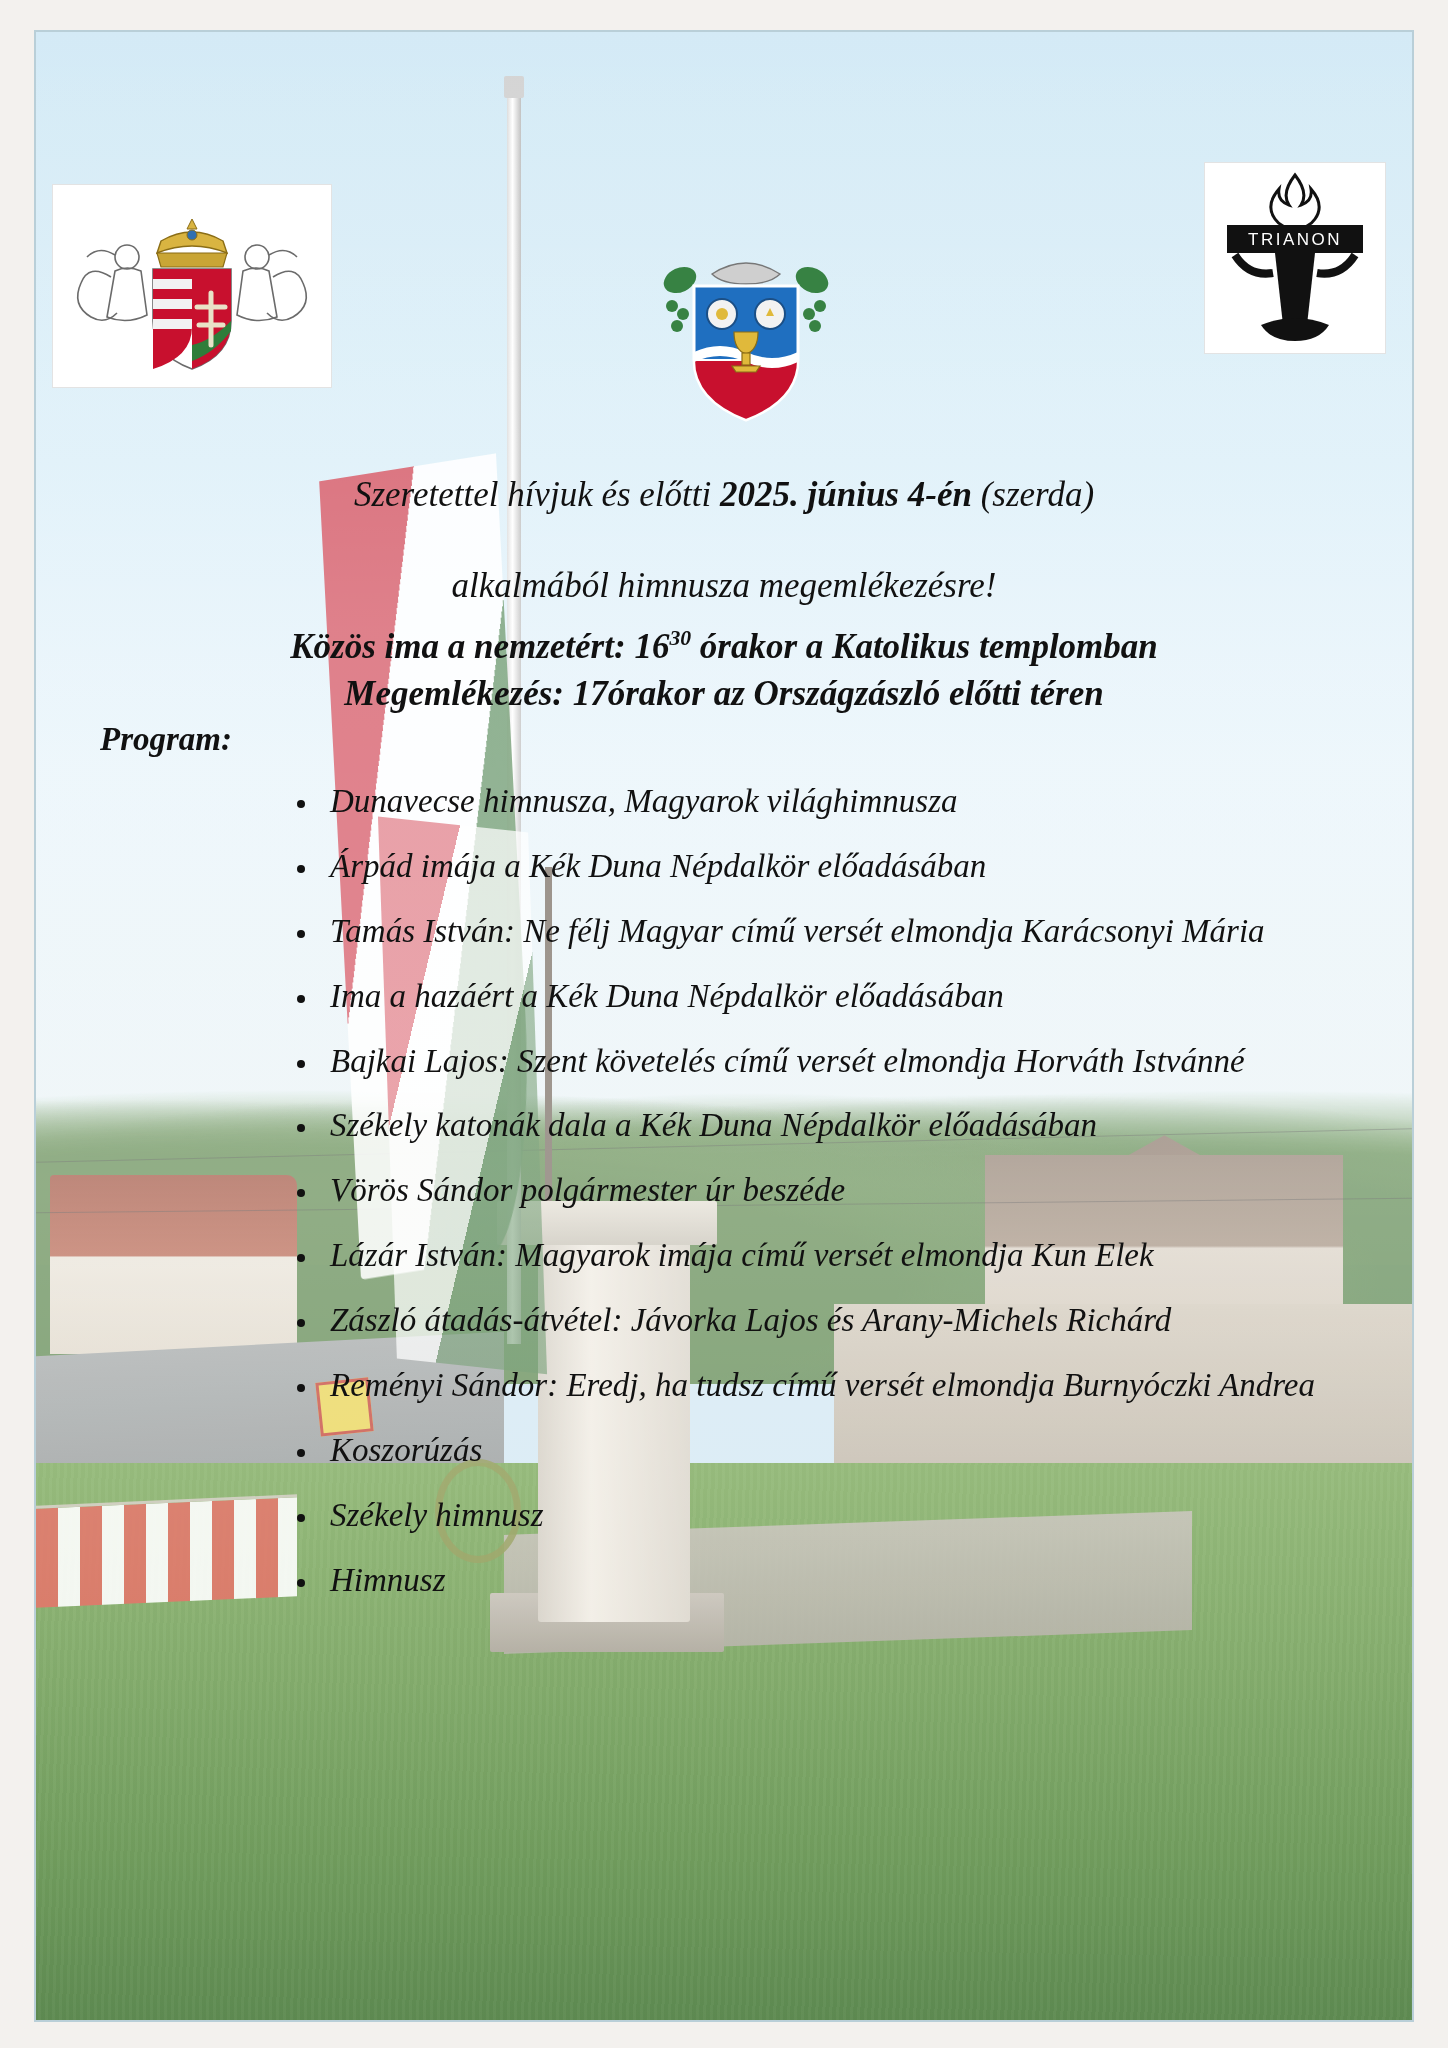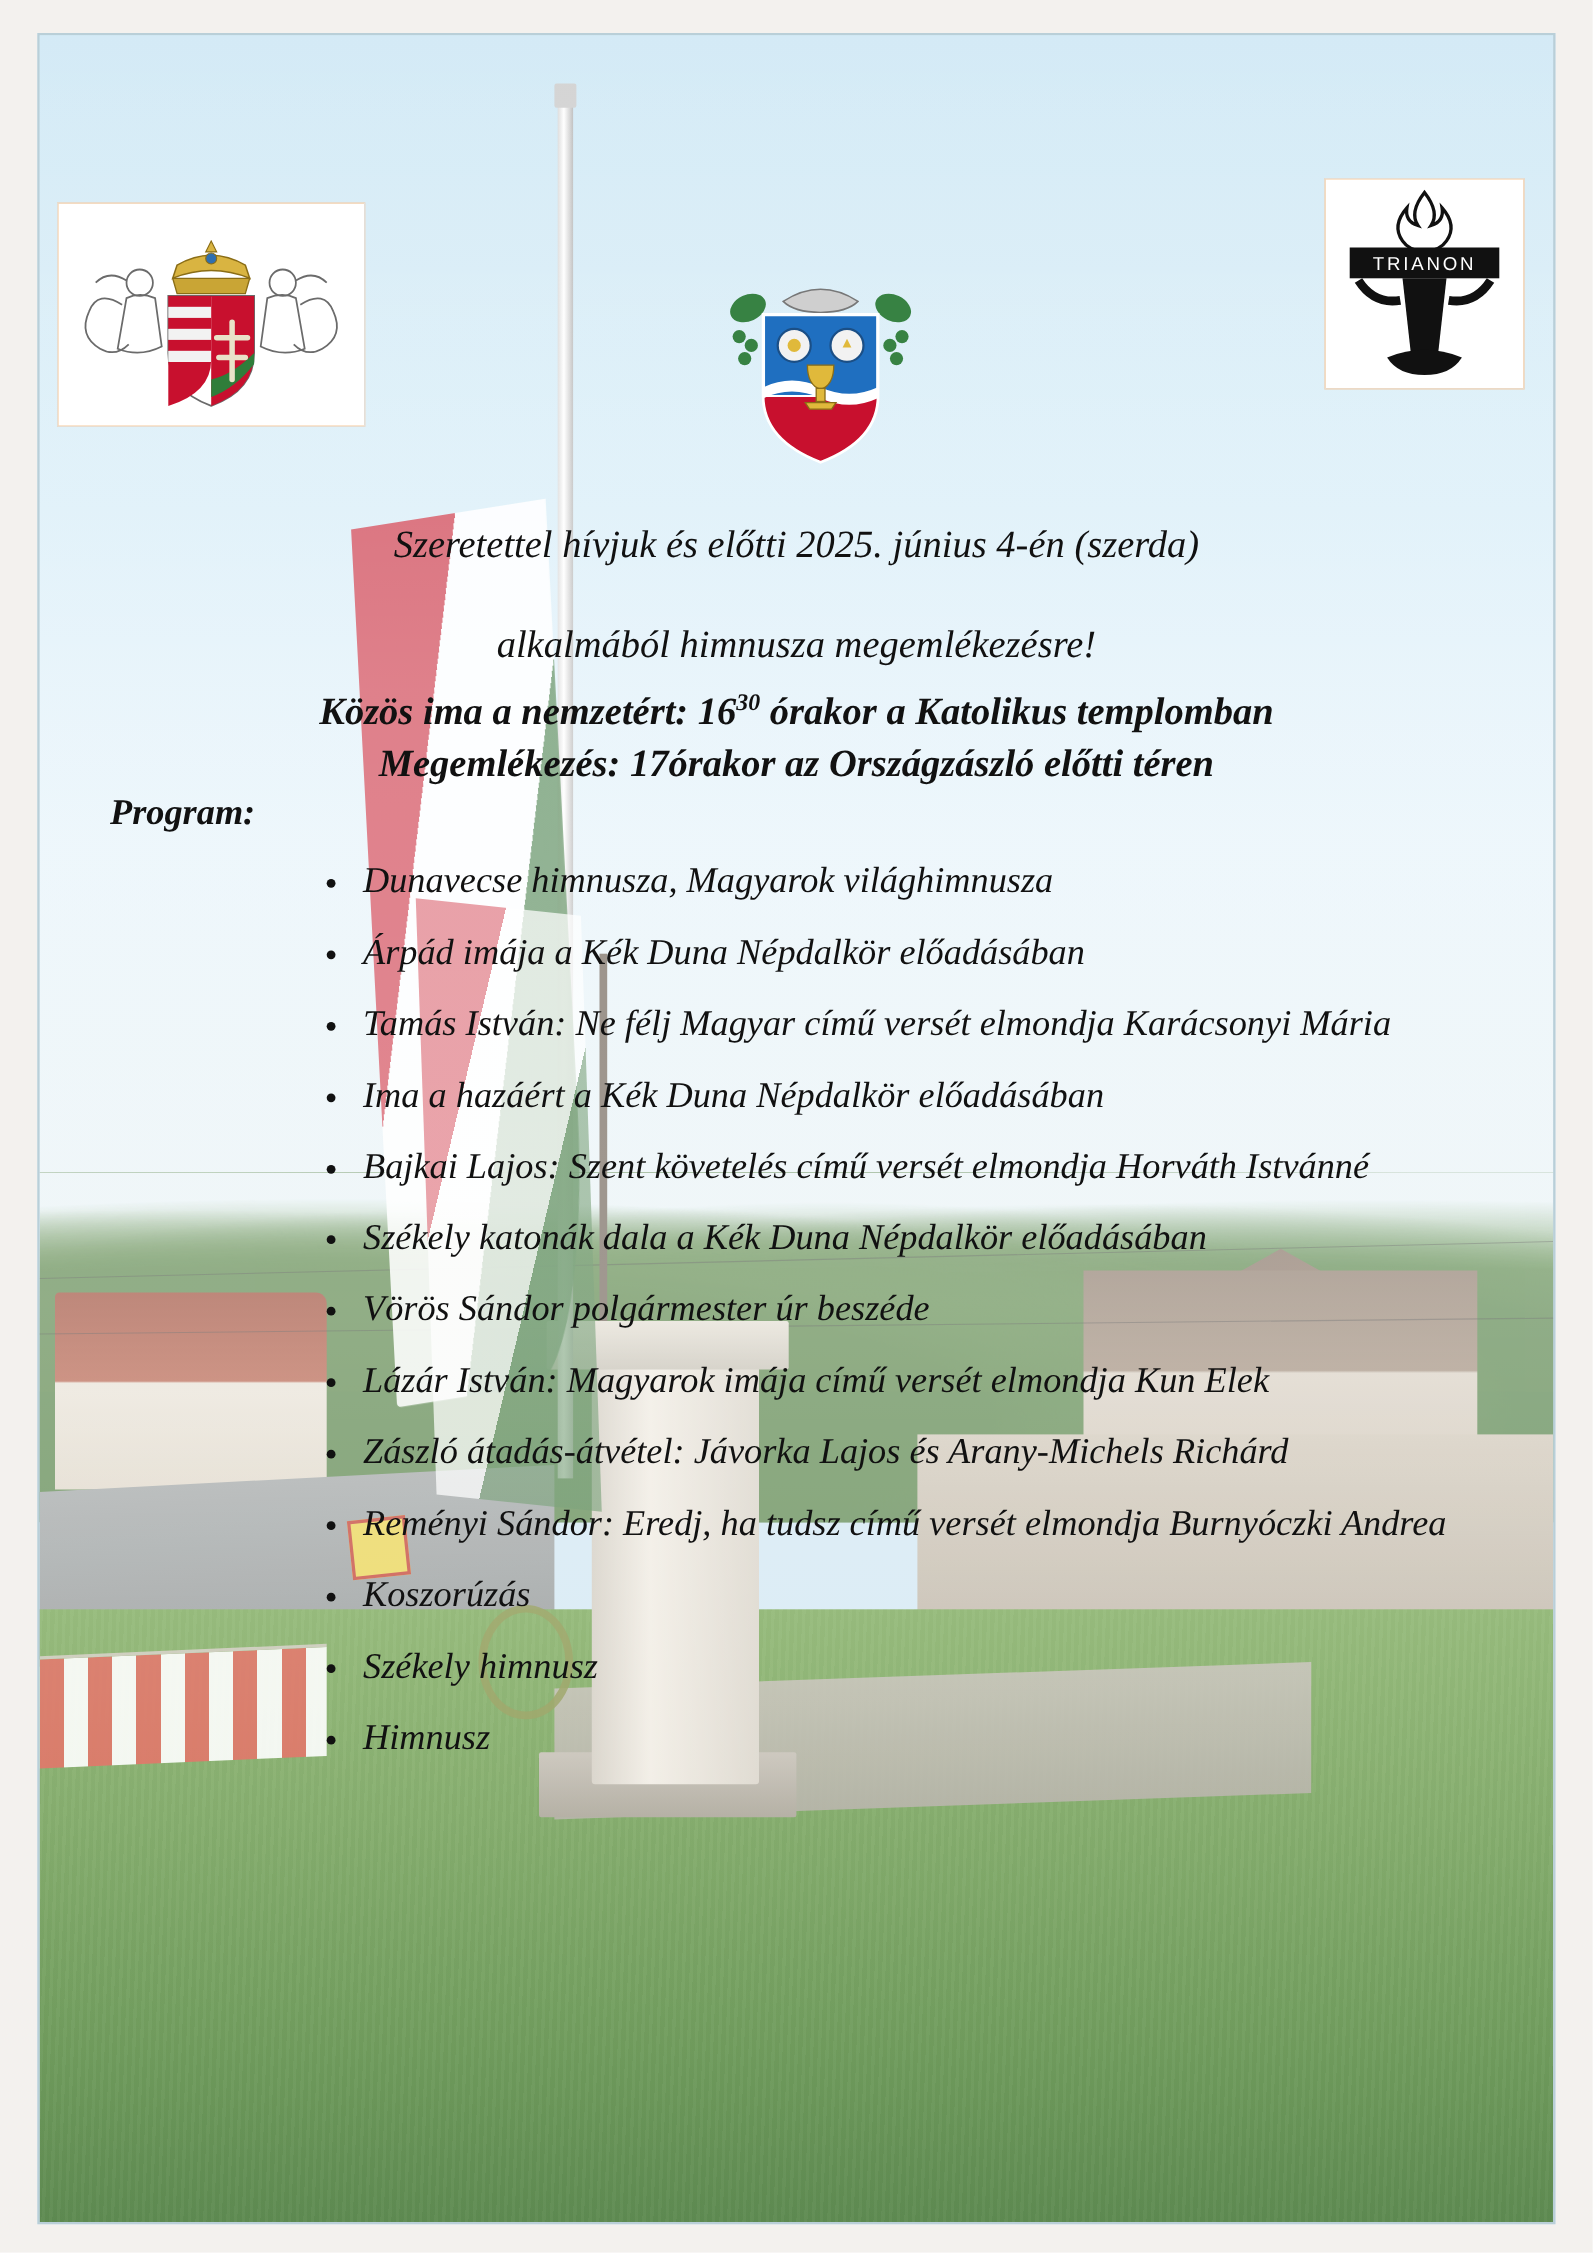--- a/index.html
+++ b/index.html
@@ -269,21 +269,21 @@
   
   .content {
     position: relative;
     z-index: 5;
     width: 100%;
     height: 100%;
   }
 
   .badge {
     position: absolute;
-    background: #fdba74;
+    background: #ffffff;
     border: 1px solid #e3e3e3;
   }
   .badge-left {
     left: 16px;
     top: 152px;
     width: 278px;
     height: 202px;
   }
   .badge-right {
     right: 26px;
@@ -325,21 +325,21 @@
     color: #111;
   }
 
   .intro {
     text-align: center;
     font-style: italic;
     font-size: 35px;
     line-height: 1.3;
     margin: 0 40px;
   }
-  .intro .bold { font-weight: 400; font-style: italic; }
+  .intro .bold { font-weight: 700; font-style: italic; }
 
   .lines {
     text-align: center;
     font-style: italic;
     font-weight: 700;
     font-size: 35px;
     line-height: 1.35;
     margin-top: 14px;
   }
   .lines sup { font-size: .62em; vertical-align: super; }

